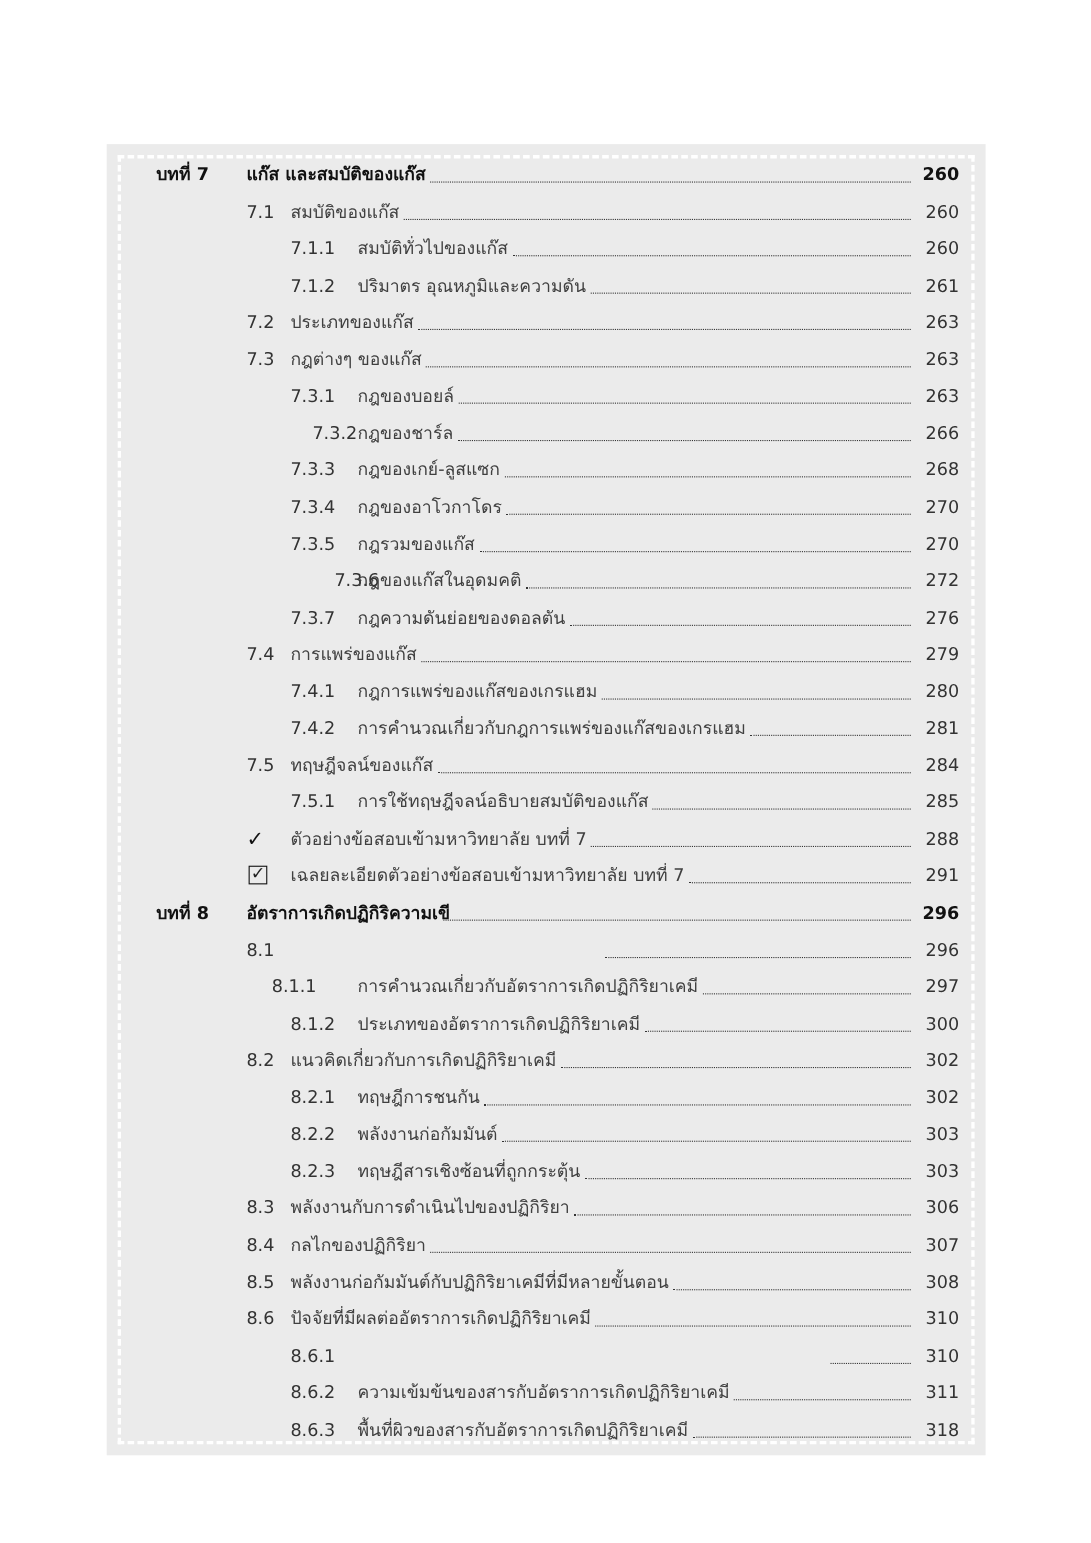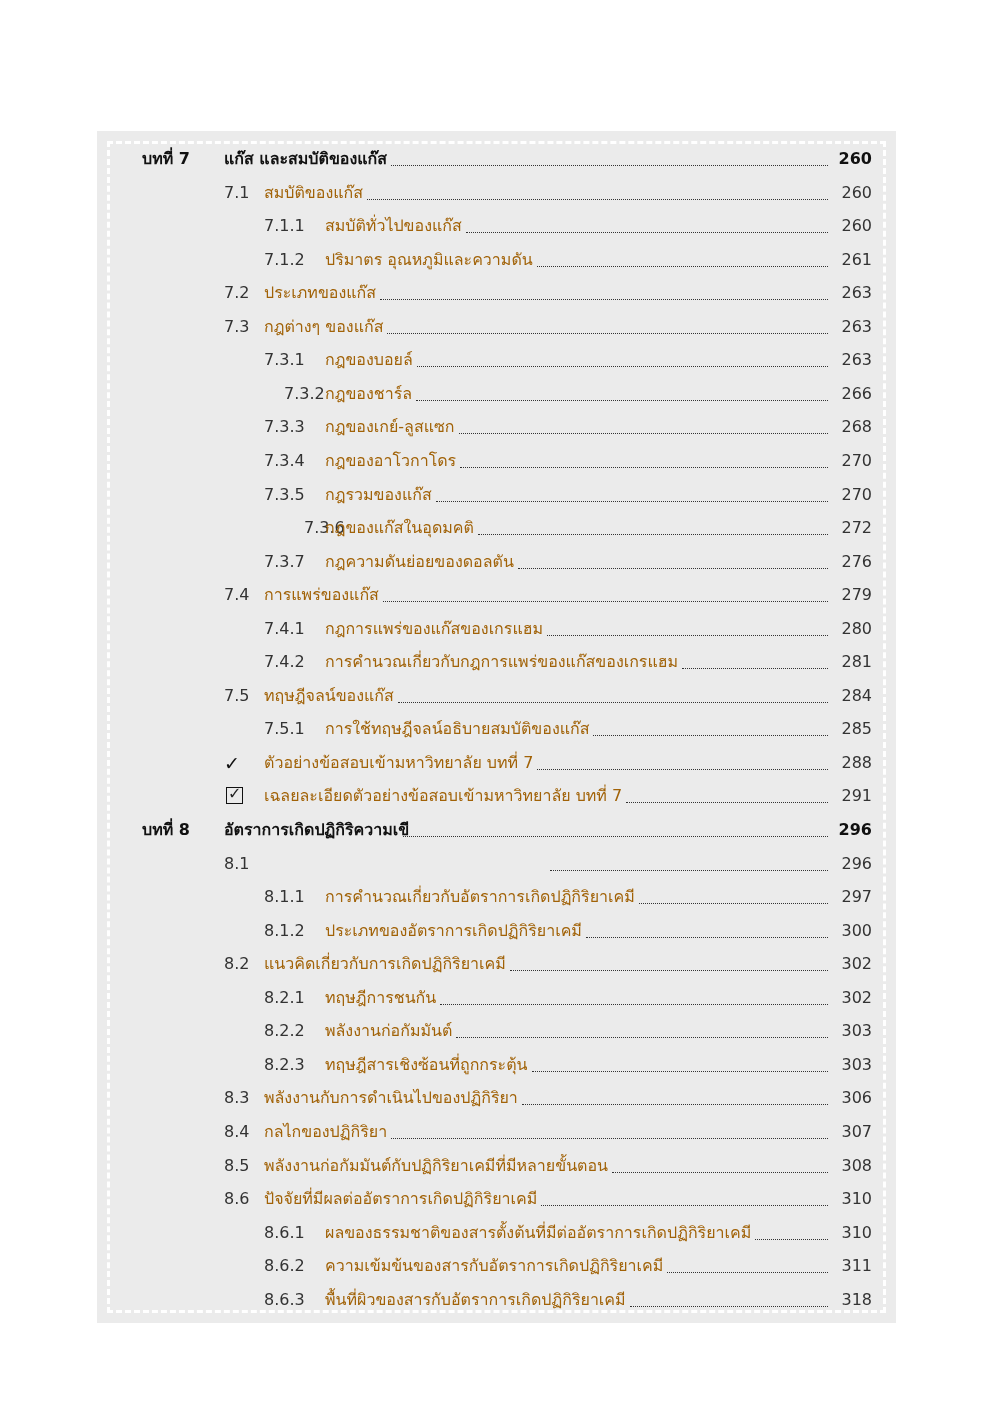--- a/index.html
+++ b/index.html
@@ -14,21 +14,21 @@
   .dash {
     position:absolute; left:10px; top:10px; right:10px; bottom:10px;
     border:3px dashed #ffffff;
   }
   .row {
     position:absolute; left:0; width:799px; height:30px;
     font-size:16px; line-height:30px;
   }
   .row .ch { position:absolute; left:45px; font-weight:bold; color:#111; }
   .row .num { position:absolute; color:#333; }
-  .row .title { position:absolute; color:#a16207; white-space:nowrap; }
+  .row .title { position:absolute; color:#404040; white-space:nowrap; }
   .row .leader {
     position:absolute; right:68px; top:21px; height:0;
     border-bottom:1px dotted #333;
   }
   .row .page { position:absolute; right:24px; width:42px; text-align:right; color:#333; }
   .row.chapter .title { font-weight:bold; color:#111; }
   .row.chapter .page { font-weight:bold; color:#111; }
   .mark { position:absolute; left:127px; font-size:19px; color:#111; }
   .box {
     position:absolute; left:129px; top:6px; width:15px; height:15px;
@@ -169,21 +169,21 @@
         <span class="title" style="left: 127px;">อัตราการเกิดปฏิกิริความเขี</span>
         <span class="leader" style="left: 306px;"></span>
         <span class="page">296</span>
       </div>
       <div class="row section" style="top: 717.55px;">
         <span class="num" style="left: 127px;">8.1</span>
         <span class="leader" style="left: 453px;"></span>
         <span class="page">296</span>
       </div>
       <div class="row subsection" style="top: 751.1px;">
-        <span class="num" style="left: 167px;">8.1.1</span>
+        <span class="num" style="left: 150px;">8.1.1</span>
         <span class="title" style="left: 228px;">การคำนวณเกี่ยวกับอัตราการเกิดปฏิกิริยาเคมี</span>
         <span class="leader" style="left: 542px;"></span>
         <span class="page">297</span>
       </div>
       <div class="row subsection" style="top: 784.65px;">
         <span class="num" style="left: 167px;">8.1.2</span>
         <span class="title" style="left: 228px;">ประเภทของอัตราการเกิดปฏิกิริยาเคมี</span>
         <span class="leader" style="left: 489px;"></span>
         <span class="page">300</span>
       </div>
@@ -230,21 +230,20 @@
         <span class="page">308</span>
       </div>
       <div class="row section" style="top: 1053.05px;">
         <span class="num" style="left: 127px;">8.6</span>
         <span class="title" style="left: 167px;">ปัจจัยที่มีผลต่ออัตราการเกิดปฏิกิริยาเคมี</span>
         <span class="leader" style="left: 444px;"></span>
         <span class="page">310</span>
       </div>
       <div class="row subsection" style="top: 1086.6px;">
         <span class="num" style="left: 167px;">8.6.1</span>
-        <span class="title" style="left: 228px;">ผลของธรรมชาติของสารตั้งต้นที่มีต่ออัตราการเกิดปฏิกิริยาเคมี</span>
         <span class="leader" style="left: 658px;"></span>
         <span class="page">310</span>
       </div>
       <div class="row subsection" style="top: 1120.15px;">
         <span class="num" style="left: 167px;">8.6.2</span>
         <span class="title" style="left: 228px;">ความเข้มข้นของสารกับอัตราการเกิดปฏิกิริยาเคมี</span>
         <span class="leader" style="left: 570px;"></span>
         <span class="page">311</span>
       </div>
       <div class="row subsection" style="top: 1153.7px;">

